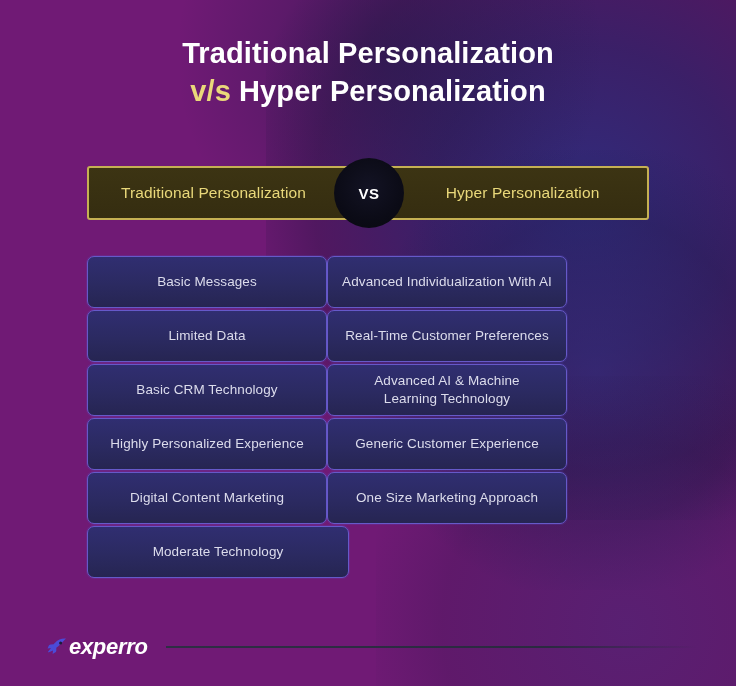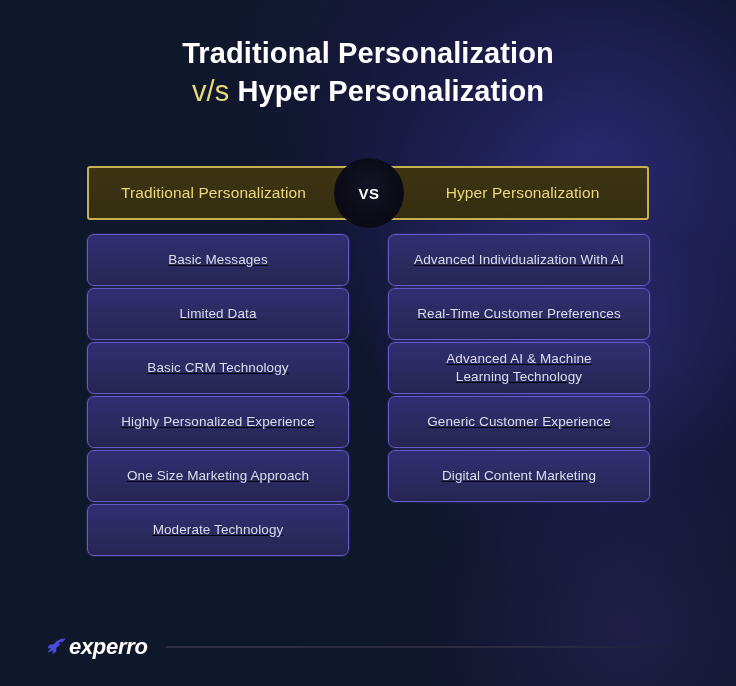--- a/index.html
+++ b/index.html
@@ -12,21 +12,21 @@
     overflow: hidden;
     font-family: "Liberation Sans", sans-serif;
     background: #05060f;
   }
 
   
   #stage {
     position: relative;
     width: 736px;
     height: 686px;
-    background: #0f172a;
+    background: #701a75;
     overflow: hidden;
   }
   .glow {
     position: absolute;
     pointer-events: none;
   }
   .glow-a {
     
     right: -170px;
     top: -120px;
@@ -83,21 +83,21 @@
   .title-line {
     color: #ffffff;
     font-size: 29px;
     font-weight: bold;
     letter-spacing: 0.1px;
     line-height: 38px;
     white-space: nowrap;
   }
   .vs-inline {
     color: #e9d87a;
-    font-weight: normal;
+    font-weight: bold;
   }
 
   
   #header-bar {
     position: absolute;
     left: 87px;
     top: 166px;
     width: 562px;
     height: 54px;
     box-sizing: border-box;
@@ -135,24 +135,23 @@
     font-size: 15px;
     font-weight: bold;
     letter-spacing: 0.4px;
     z-index: 6;
   }
 
   
   #compare {
     position: absolute;
     left: 87px;
-    top: 234px;
-    width: 563px;
+    top: 256px;
+    width: 480px;
     z-index: 4;
-    text-decoration: underline;
   }
   .compare-row {
     display: flex;
     justify-content: space-between;
     margin-bottom: 2px;
   }
   .card {
     width: 262px;
     min-height: 52px;
     box-sizing: border-box;
@@ -259,24 +258,24 @@
       <div class="card">
         <span class="card-text"><span>Highly Personalized Experience</span></span>
       </div>
       <div class="card">
         <span class="card-text">Generic Customer Experience</span>
       </div>
     </div>
 
     <div class="compare-row">
       <div class="card">
+        <span class="card-text"><span>Digital Content Marketing</span></span>
+      </div>
+      <div class="card">
         <span class="card-text">One Size Marketing Approach</span>
-      </div>
-      <div class="card">
-        <span class="card-text"><span>Digital Content Marketing</span></span>
       </div>
     </div>
 
     <div class="compare-row">
       <div class="card">
         <span class="card-text">Moderate Technology</span>
       </div>
     </div>
 
   </div>

